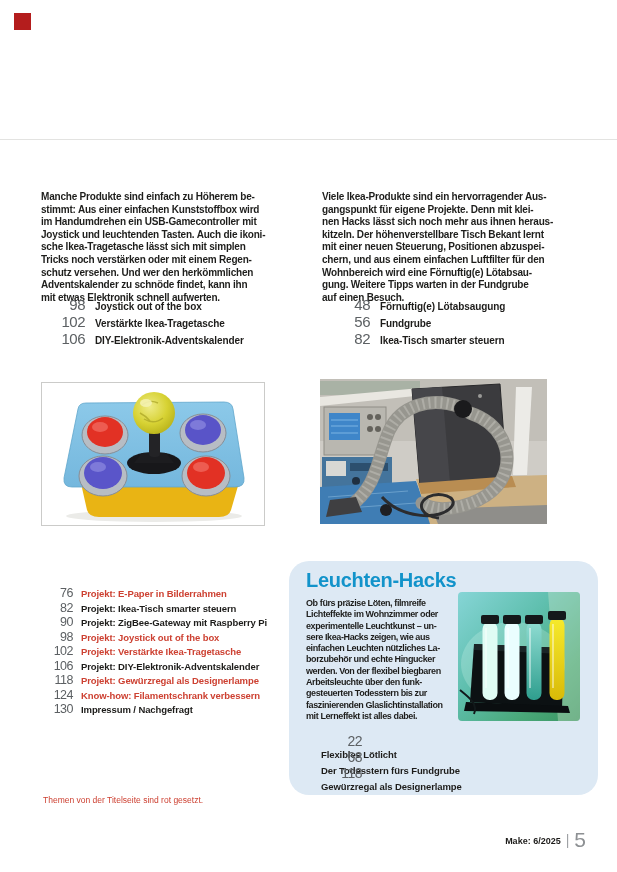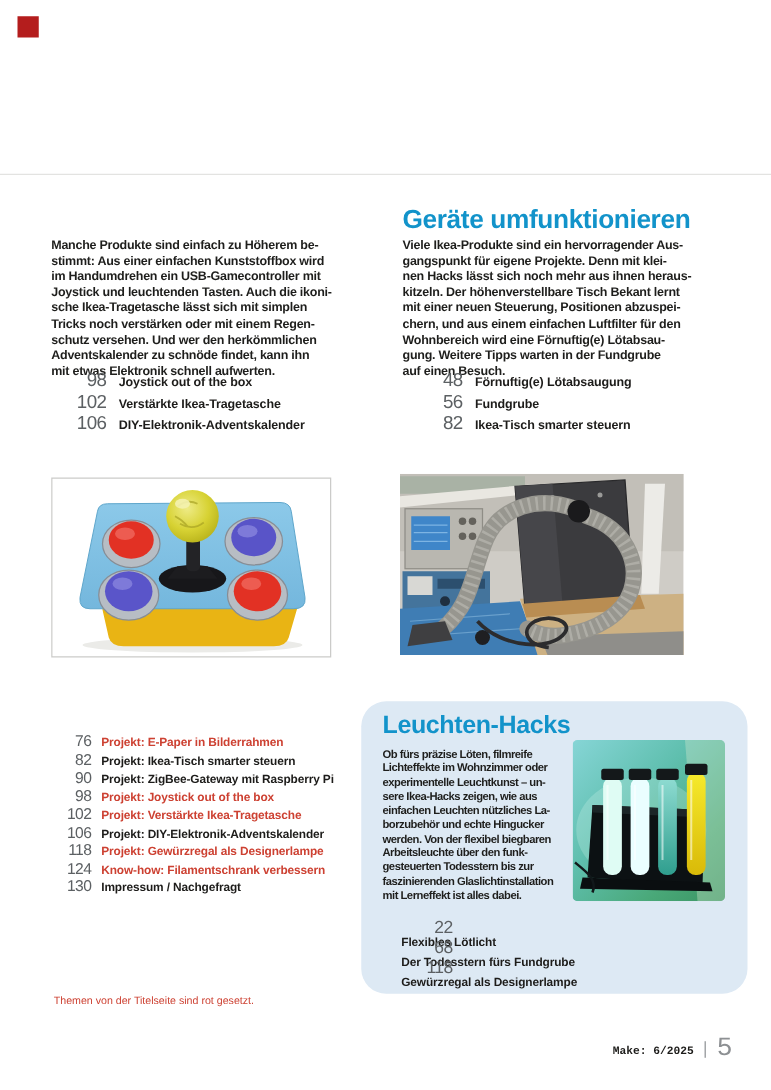--- a/index.html
+++ b/index.html
@@ -38,21 +38,21 @@
   .panel{position:absolute;left:289px;top:561px;width:309px;height:234px;background:var(--panel-bg,#dde9f4);border-radius:20px;}
   #t-leu{position:absolute;left:17px;top:8px;font-size:20px;font-weight:bold;color:var(--accent-blue,#1293ca);letter-spacing:-0.3px;white-space:nowrap;}
   #i-leu{position:absolute;left:17px;top:37px;font-size:9px;font-weight:bold;line-height:11.3px;letter-spacing:-0.4px;white-space:nowrap;color:#1e1e1c;}
   #ph3{position:absolute;left:169px;top:31px;width:122px;height:129px;border-radius:4px;}
   #l-leu{position:absolute;left:17px;top:172px;}
   #l-leu .toc-row{height:15.8px;flex-direction:column;}
   #l-leu .toc-num{width:41px;font-size:14px;}
   #l-leu .toc-label{margin-left:15px;font-size:9.5px;}
 
   .footer-note{position:absolute;left:43px;top:795px;font-size:8.5px;color:var(--accent-red,#cd4132);letter-spacing:0;}
-  .page-footer{position:absolute;right:31px;top:831px;display:flex;align-items:flex-end;gap:5px;font-family:Liberation Mono, monospace;}
+  .page-footer{position:absolute;right:31px;top:831px;display:flex;align-items:flex-end;gap:5px;}
   .page-footer .brand{font-size:9px;font-weight:bold;color:#1d1c1a;padding-bottom:3px;}
   .page-footer .sep{font-size:14px;color:#9fa2a5;padding-bottom:1px;}
   .page-footer .pageno{font-size:21px;color:#8d9093;line-height:0.85;}
 </style>
 </head>
 <body>
 
 <div class="page">
 
   <div class="corner-marker"></div>
@@ -67,21 +67,20 @@
       <div class="toc-row">
         <span class="toc-num">102</span>
         <span class="toc-label">Verstärkte Ikea-Tragetasche</span>
       </div>
       <div class="toc-row">
         <span class="toc-num">106</span>
         <span class="toc-label">DIY-Elektronik-Adventskalender</span>
       </div>
     </div>
 
-  <h2 class="sec-title" id="t-ger">Geräte umfunktionieren</h2>
   <p class="intro" id="i-ger">Viele Ikea-Produkte sind ein hervorragender Aus-<br>gangspunkt für eigene Projekte. Denn mit klei-<br>nen Hacks lässt sich noch mehr aus ihnen heraus-<br>kitzeln. Der höhenverstellbare Tisch Bekant lernt<br>mit einer neuen Steuerung, Positionen abzuspei-<br>chern, und aus einem einfachen Luftfilter für den<br>Wohnbereich wird eine Förnuftig(e) Lötabsau-<br>gung. Weitere Tipps warten in der Fundgrube<br>auf einen Besuch.</p>
   <div class="toc" id="l-ger">
       <div class="toc-row">
         <span class="toc-num">48</span>
         <span class="toc-label">Förnuftig(e) Lötabsaugung</span>
       </div>
       <div class="toc-row">
         <span class="toc-num">56</span>
         <span class="toc-label">Fundgrube</span>
       </div>

